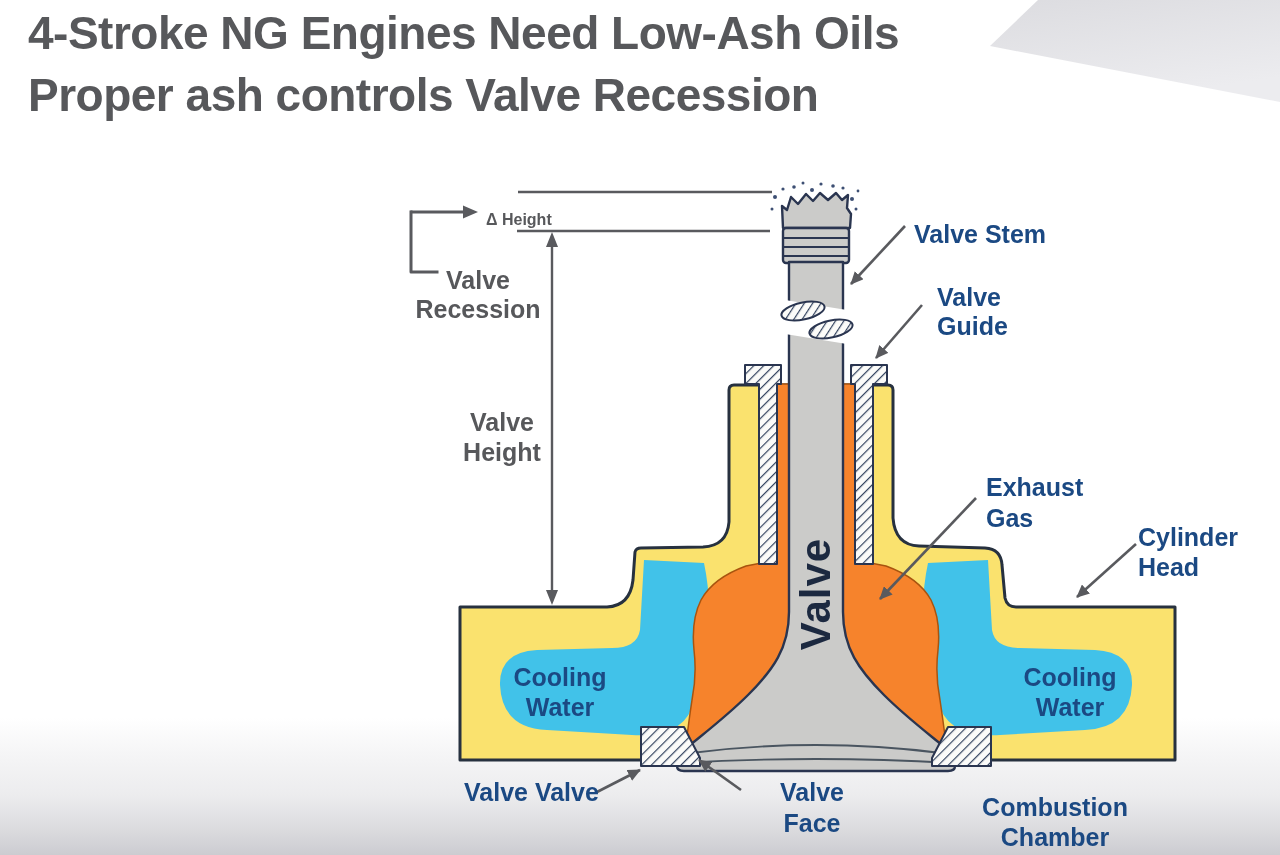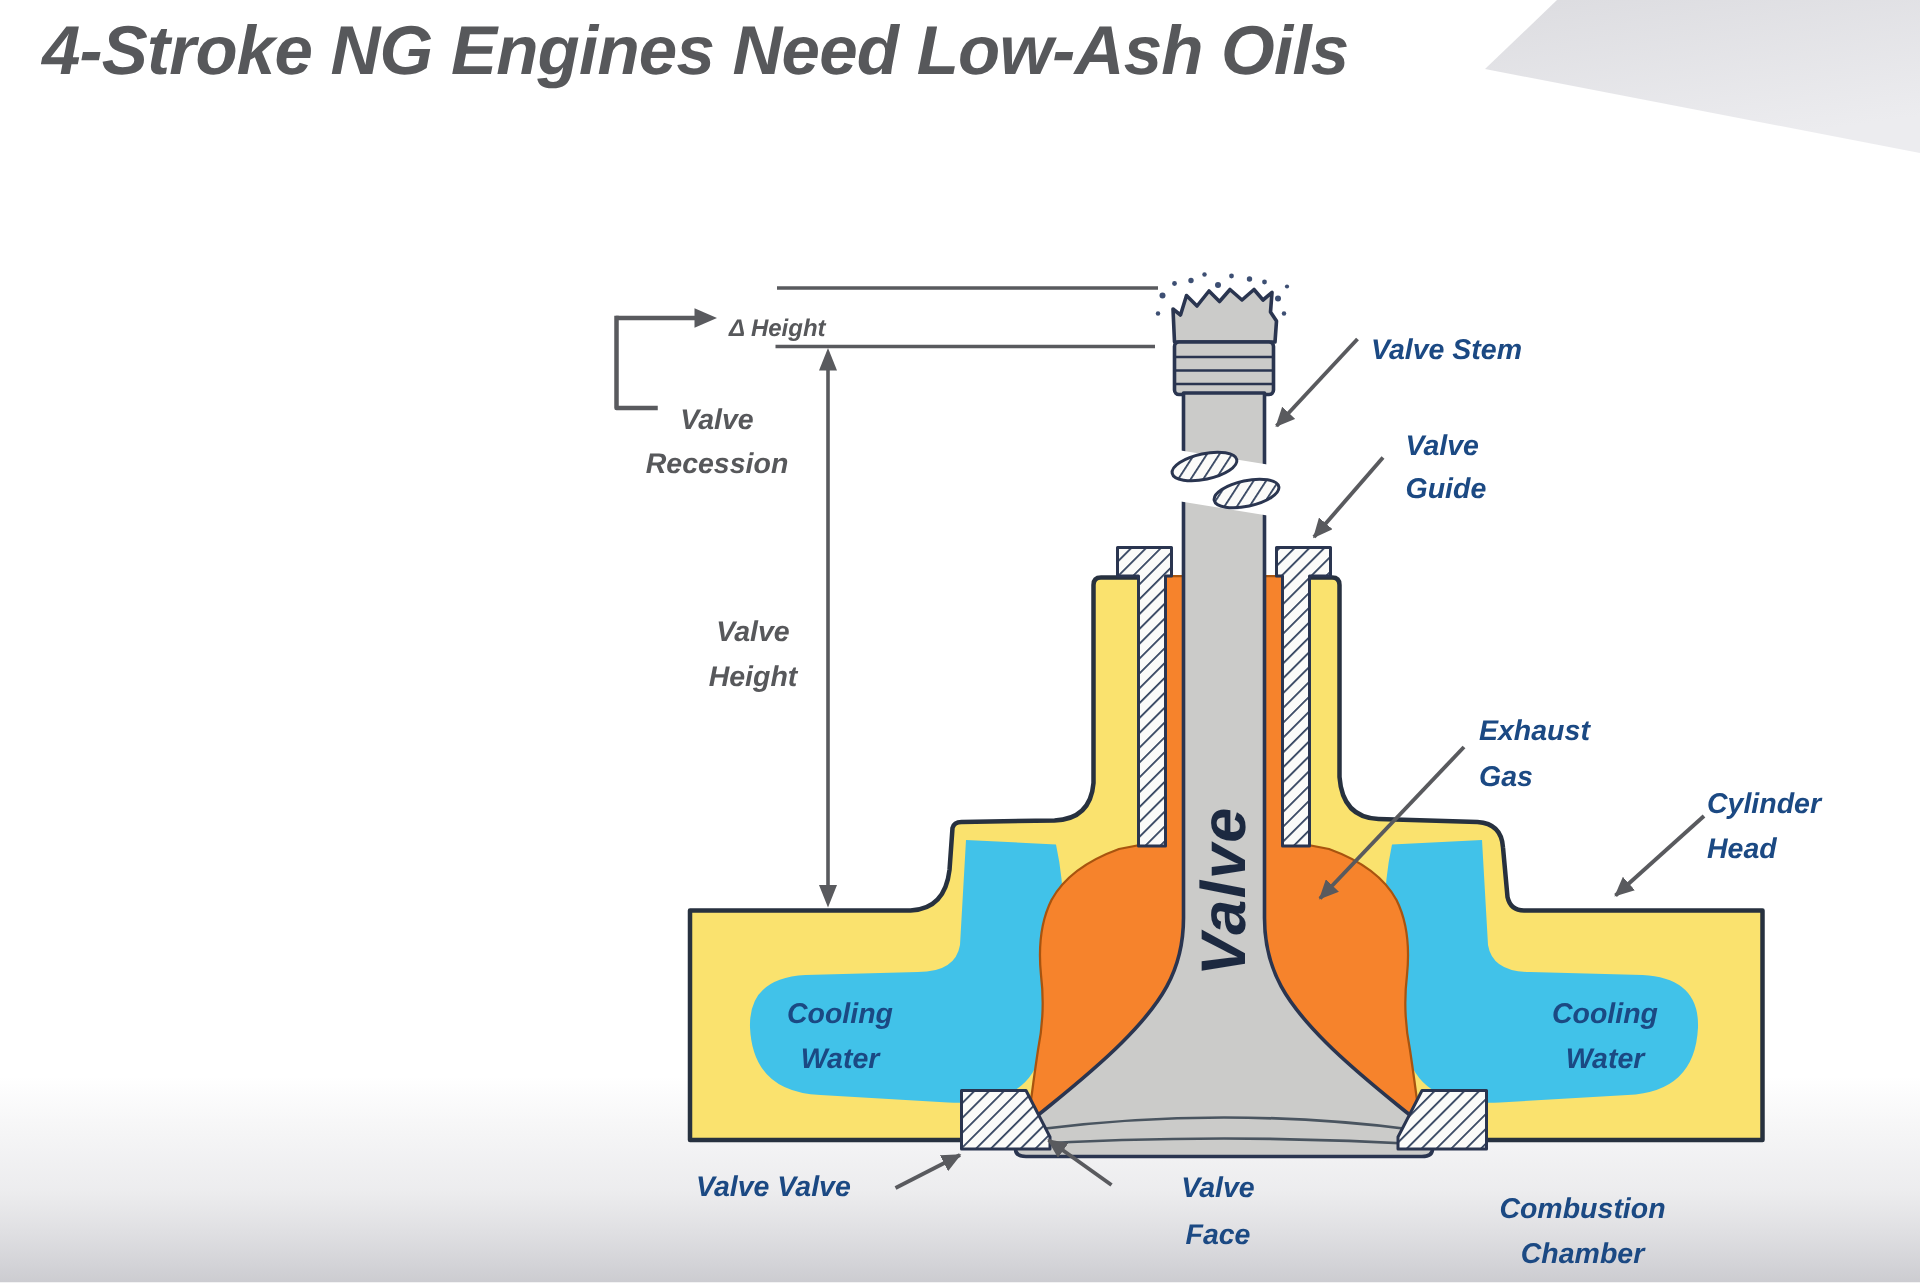--- a/index.html
+++ b/index.html
@@ -13,29 +13,29 @@
     --arrow-gray:#595a5e;
     --valve-text:#1c2940;
     --bg-wedge:#e4e4e7;
   }
   html,body{margin:0;padding:0;}
   body{
     width:1280px;height:855px;position:relative;overflow:hidden;
     background:#ffffff;
     font-family:"Liberation Sans", sans-serif;
   }
-  .stage{position:absolute;left:0;top:0;width:1089px;height:855px;font-style:italic;}
+  .stage{position:absolute;left:0;top:0;width:1089px;height:855px;}
   svg{position:absolute;left:0;top:0;}
   .slide-title{
     position:absolute;left:28px;top:2px;width:1150px;
     font-size:46px;line-height:62px;font-weight:bold;
     color:var(--label-gray);letter-spacing:-0.5px;z-index:3;
   }
   .lbl{
-    position:absolute;font-weight:bold;font-size:19px;line-height:30px;
+    position:absolute;font-weight:bold;font-size:25px;line-height:30px;
     white-space:pre-line;z-index:5;
   }
   .lbl.navy{color:var(--label-blue);}
   .lbl.gray{color:var(--label-gray);}
   .lbl.center{transform:translateX(-50%);text-align:center;}
   .lbl-valve-rotated{
     position:absolute;left:746px;top:568px;width:140px;height:52px;
     display:flex;align-items:center;justify-content:center;
     transform:rotate(-90deg);
     font-weight:bold;font-size:42px;letter-spacing:1px;
@@ -152,20 +152,21 @@
     <line class="arrowline" x1="905" y1="226" x2="851" y2="284" marker-end="url(#arrowhead)"></line>
     <line class="arrowline" x1="922" y1="305" x2="876" y2="358" marker-end="url(#arrowhead)"></line>
     <line class="arrowline" x1="976" y1="498" x2="880" y2="599" marker-end="url(#arrowhead)"></line>
     <line class="arrowline" x1="1136" y1="544" x2="1077" y2="597" marker-end="url(#arrowhead)"></line>
     <line class="arrowline" x1="597" y1="792" x2="640" y2="770" marker-end="url(#arrowhead)"></line>
     <line class="arrowline" x1="741" y1="790" x2="699" y2="760" marker-end="url(#arrowhead)"></line>
   </svg>
 
   <div class="slide-title">
     <div>4-Stroke NG Engines Need Low-Ash Oils</div>
+    <div>Proper ash controls Valve Recession</div>
   </div>
 
   <div class="lbl gray" style="left:486px;top:205px;font-size:16px;">Δ Height</div>
   <div class="lbl gray center" style="left:478px;top:266px;line-height:29px;">Valve
 Recession</div>
   <div class="lbl gray center" style="left:502px;top:407px;">Valve
 Height</div>
 
   <div class="lbl navy" style="left:914px;top:219px;">Valve Stem</div>
   <div class="lbl navy" style="left:937px;top:283px;line-height:29px;">Valve

